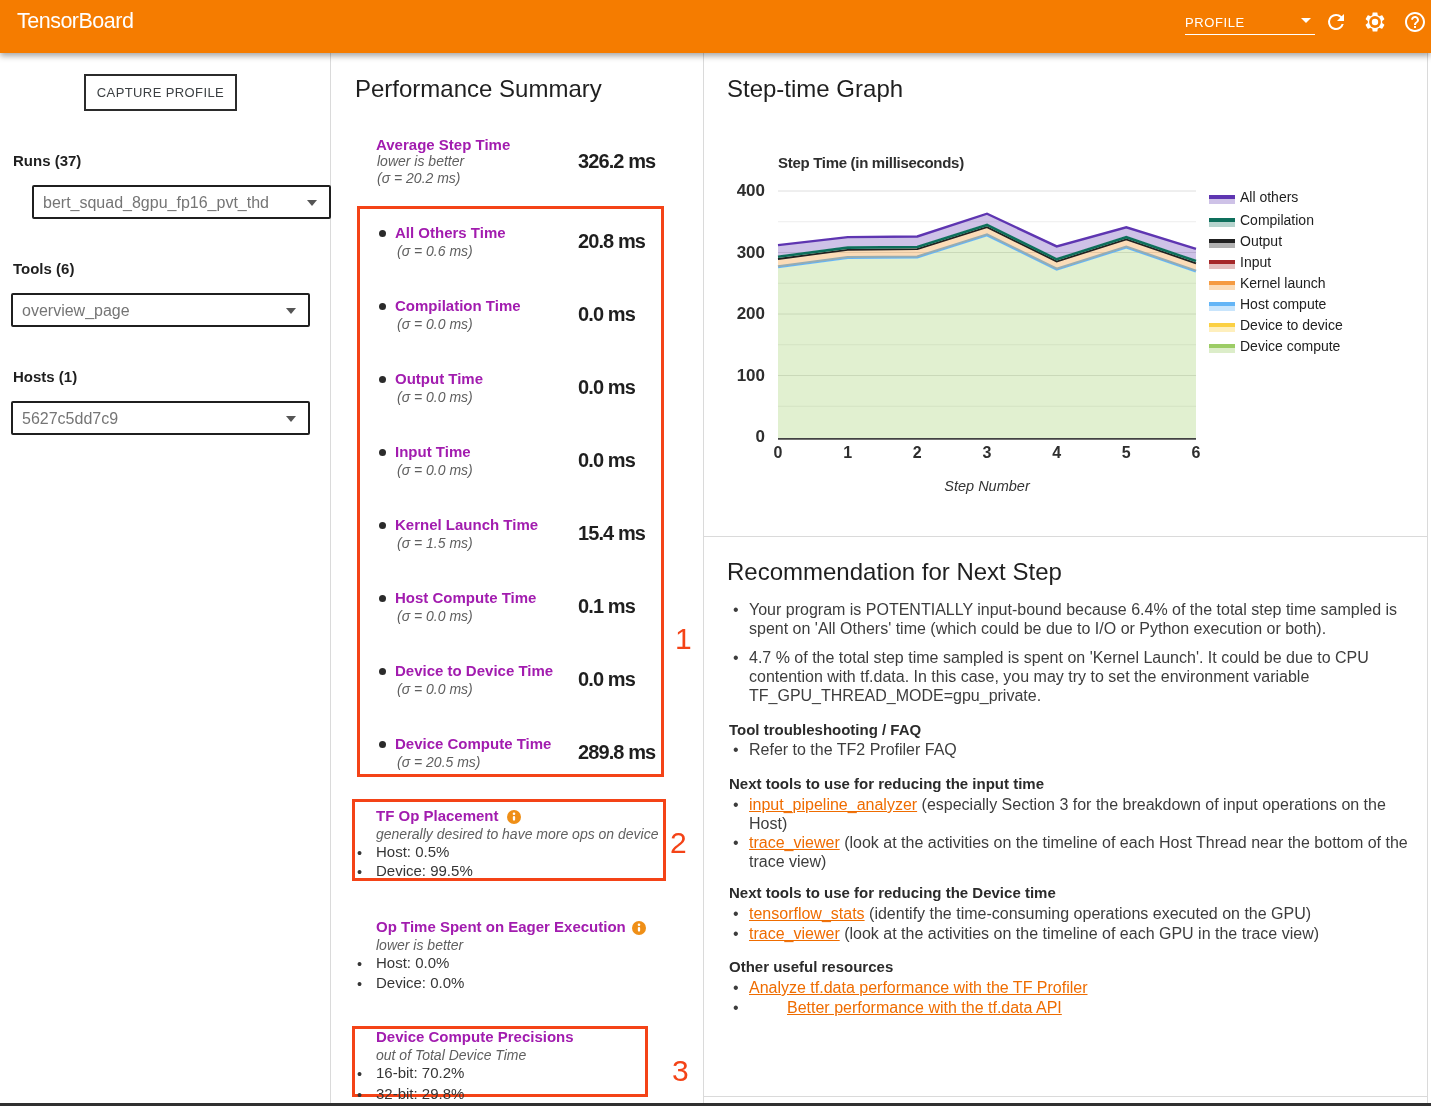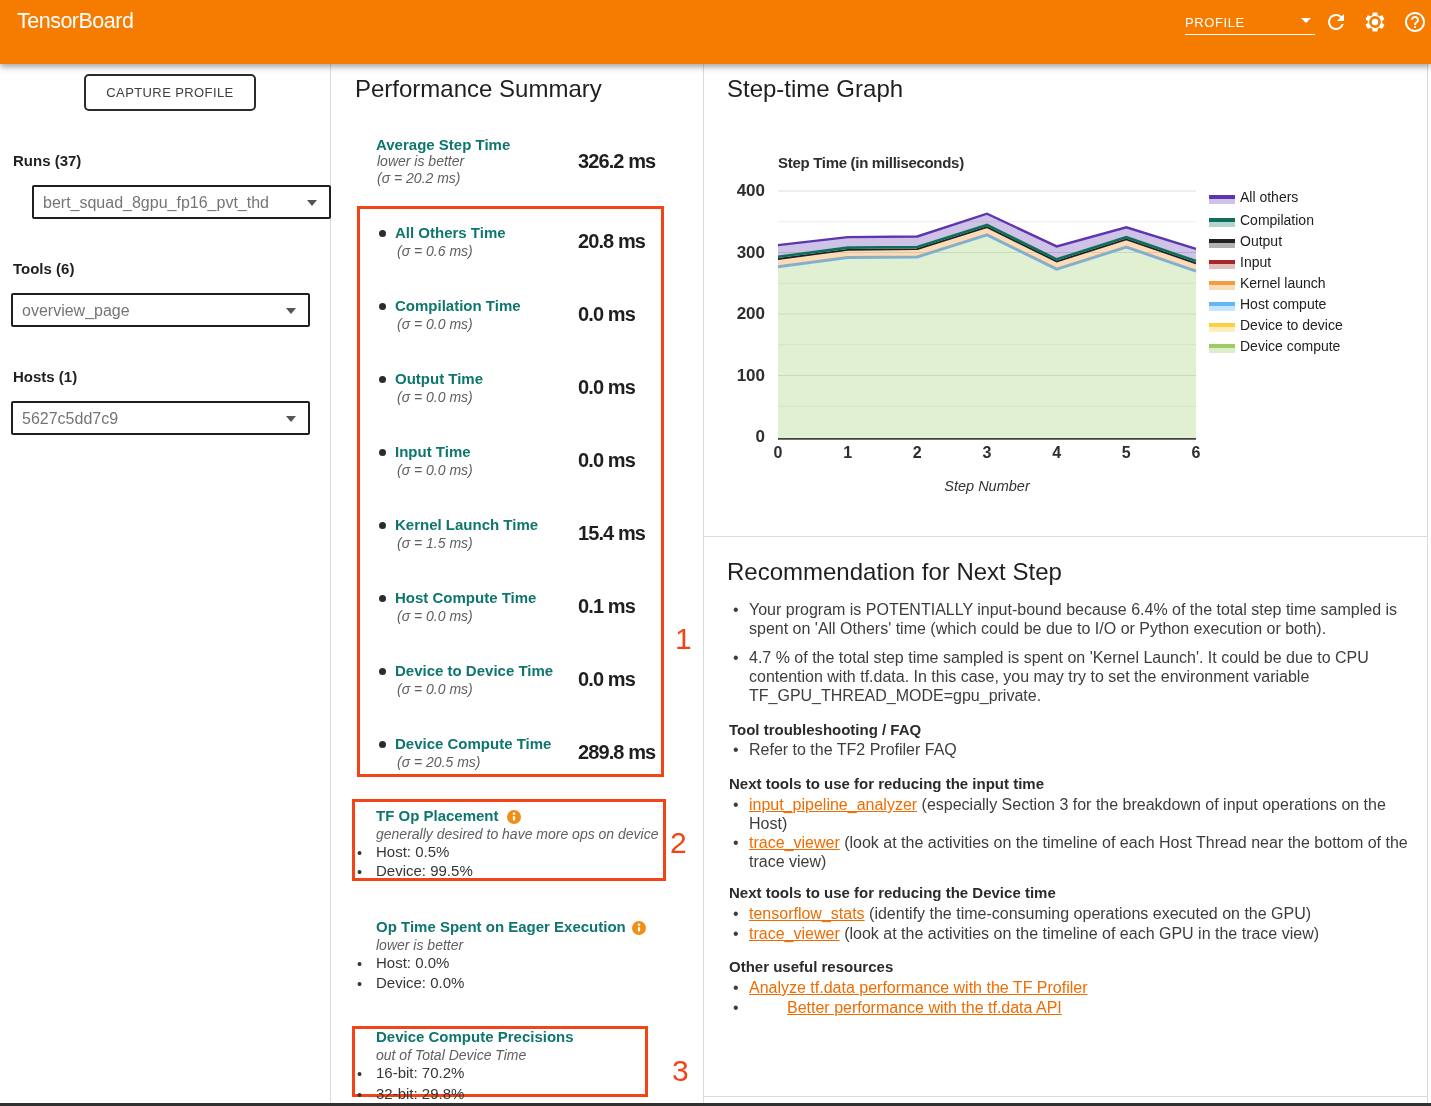--- a/index.html
+++ b/index.html
@@ -1,50 +1,50 @@
 <!DOCTYPE html>
 <html><head>
 <meta charset="utf-8">
 <style>
   * { margin:0; padding:0; box-sizing:border-box; }
   html,body { width:1431px; height:1106px; background:#fff; overflow:hidden;
     font-family:"Liberation Sans", sans-serif; }
   .abs { position:absolute; }
   
-  #hdr { position:absolute; left:0; top:0; width:1431px; height:64px;
+  #hdr { position:absolute; left:0; top:0; width:1431px; height:53px;
     background:#f57c00; box-shadow:0 3px 6px rgba(0,0,0,0.35); z-index:5; }
   #hdr .logo { position:absolute; left:17px; top:9px; color:#fff;
     font-size:21.5px; font-weight:normal; letter-spacing:-0.5px; }
   #hdr .profile { position:absolute; left:1185px; top:15px; color:#fff;
     font-size:13px; letter-spacing:0.6px; }
   #hdr .pu { position:absolute; left:1185px; top:34px; width:130px; height:1px;
     background:#fff; }
   #hdr .tri { position:absolute; left:1301px; top:18px; width:0; height:0;
     border-left:5px solid transparent; border-right:5px solid transparent;
     border-top:5px solid #fff; }
   .hicon { position:absolute; top:10px; width:24px; height:24px; }
   
   .vline { position:absolute; background:#dadada; width:1px; }
   .hline { position:absolute; background:#dadada; height:1px; }
   #botbar { position:absolute; left:0; top:1103px; width:1431px; height:3px; background:#303030; }
   
-  #capture { position:absolute; left:84px; top:74px; width:172px; height:37px;
-    border:2px solid #2b2b2b; border-radius:5px; background:#fff;
+  #capture { position:absolute; left:84px; top:74px; width:153px; height:37px;
+    border:2px solid #2b2b2b; border-radius:0; background:#fff;
     font-size:13px; letter-spacing:0.4px; color:#3c4043; text-align:center;
     line-height:33px; font-weight:normal; }
   .sblabel { position:absolute; left:13px; font-size:15px; font-weight:bold; color:#1f1f1f; }
   .sbselect { position:absolute; left:11px; width:299px; height:34px;
     border:2px solid #1f1f1f; border-radius:2px; background:#fff; }
   .sbselect .txt { position:absolute; left:9px; top:7px; font-size:16px; color:#757575; }
   .sbselect .arr { position:absolute; right:12px; top:13px; width:0; height:0;
     border-left:5px solid transparent; border-right:5px solid transparent;
     border-top:6px solid #555; }
   
   .h1 { position:absolute; font-size:24px; color:#1f1f1f; font-weight:normal; letter-spacing:0px; }
-  .mlabel { position:absolute; font-size:15px; font-weight:bold; color:#0f766e; }
+  .mlabel { position:absolute; font-size:15px; font-weight:bold; color:#a21caf; }
   .msub { position:absolute; font-size:14px; font-style:italic; color:#5f5f5f; }
   .mval { position:absolute; left:578px; font-size:20px; letter-spacing:-0.9px; font-weight:bold; color:#1f1f1f; }
   .dot7 { position:absolute; width:7px; height:7px; border-radius:50%; background:#2b2b2b; }
   .bdot { position:absolute; font-size:14.5px; color:#363636; }
   .redbox { position:absolute; border:3.5px solid #f44317; }
   .rednum { position:absolute; font-size:30px; color:#f44317; }
   .ibullet { position:absolute; font-size:15px; color:#363636; }
   .iicon { position:absolute; width:14px; height:14px; }
   
   .body15 { position:absolute; font-size:16px; color:#3d3d3d; line-height:19px; }

